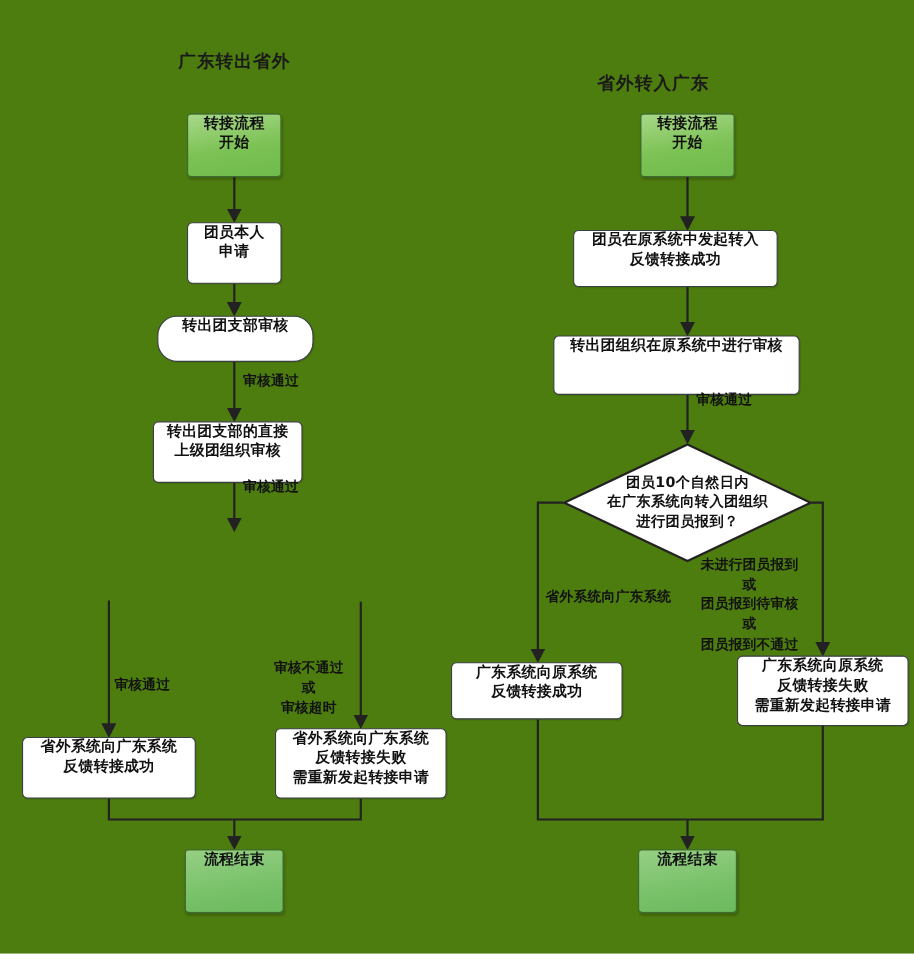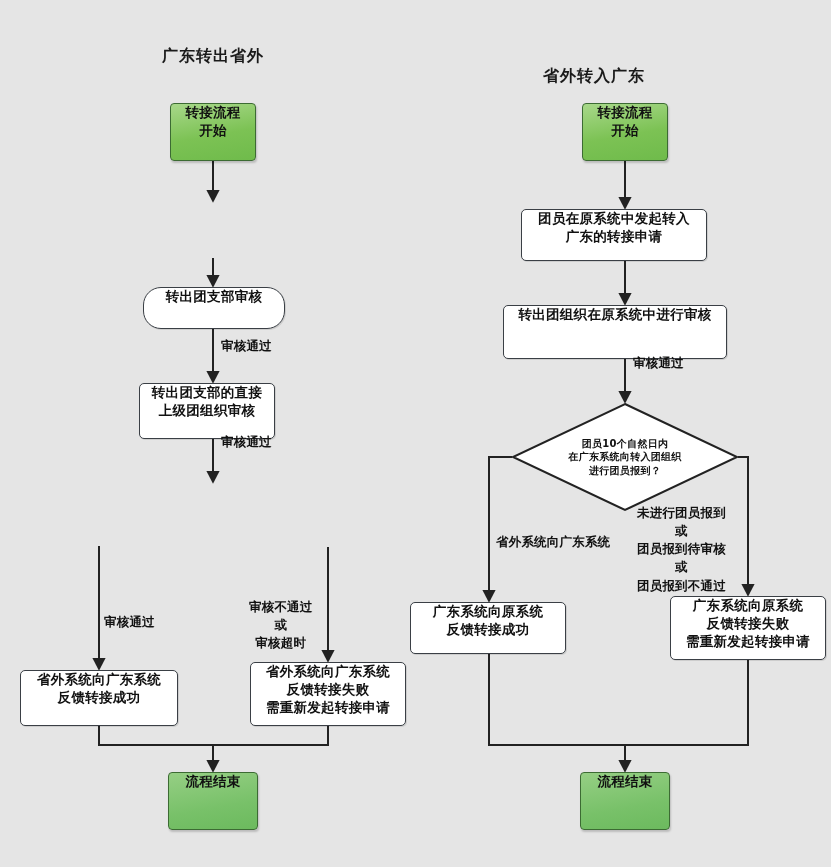--- a/index.html
+++ b/index.html
@@ -7,21 +7,21 @@
     padding: 0;
     background: #ffffff;
   }
   body {
     font-family: "DejaVu Sans", "Liberation Sans", sans-serif;
   }
   #canvas {
     position: relative;
     width: 831px;
     height: 867px;
-    background: #e5e5e5;
+    background: #4d7c0f;
     overflow: hidden;
   }
   .col-title {
     position: absolute;
     font-size: 16px;
     font-weight: bold;
     color: #1a1a1a;
     letter-spacing: 1px;
     text-align: center;
     white-space: nowrap;
@@ -66,21 +66,21 @@
   .decision-label {
     position: absolute;
     left: 0;
     top: 0;
     width: 100%;
     height: 100%;
     display: flex;
     align-items: center;
     justify-content: center;
     text-align: center;
-    font-size: 10px;
+    font-size: 13px;
     font-weight: bold;
     color: #111111;
     line-height: 1.34;
     letter-spacing: 0.3px;
     white-space: pre-line;
   }
   .edge-label {
     position: absolute;
     font-size: 12.5px;
     font-weight: bold;
@@ -139,20 +139,24 @@
     </g>
   </svg>
 
   <div class="col-title" style="left:213px; top:46px;">广东转出省外</div>
 
   <div class="node terminator" style="left:170px; top:103px; width:86px; height:58px;">
     <span>转接流程
 开始</span>
   </div>
 
+  <div class="node proc" style="left:170px; top:202px; width:86px; height:56px;">
+    <span>团员本人
+申请</span>
+  </div>
 
   <div class="node proc" style="left:143px; top:287px; width:142px; height:42px;border-radius:18px;">
     <span>转出团支部审核</span>
   </div>
 
   <div class="node proc" style="left:139px; top:383px; width:136px; height:56px;">
     <span>转出团支部的直接
 上级团组织审核</span>
   </div>
 
@@ -181,21 +185,21 @@
 
   <div class="col-title" style="left:594px; top:46px;margin-top:20px;">省外转入广东</div>
 
   <div class="node terminator" style="left:582px; top:103px; width:86px; height:58px;">
     <span>转接流程
 开始</span>
   </div>
 
   <div class="node proc" style="left:521px; top:209px; width:186px; height:52px;">
     <span>团员在原系统中发起转入
-广东的转接申请</span>
+反馈转接成功</span>
   </div>
 
   <div class="node proc" style="left:503px; top:305px; width:224px; height:54px;">
     <span>转出团组织在原系统中进行审核</span>
   </div>
 
   <div class="decision-wrap" style="left:512px; top:403px; width:226px; height:108px;">
     <svg width="226" height="108" viewBox="0 0 226 108">
       <polygon points="113,1 225,54 113,107 1,54" fill="#ffffff" stroke="#222222" stroke-width="2"></polygon>
     </svg>

